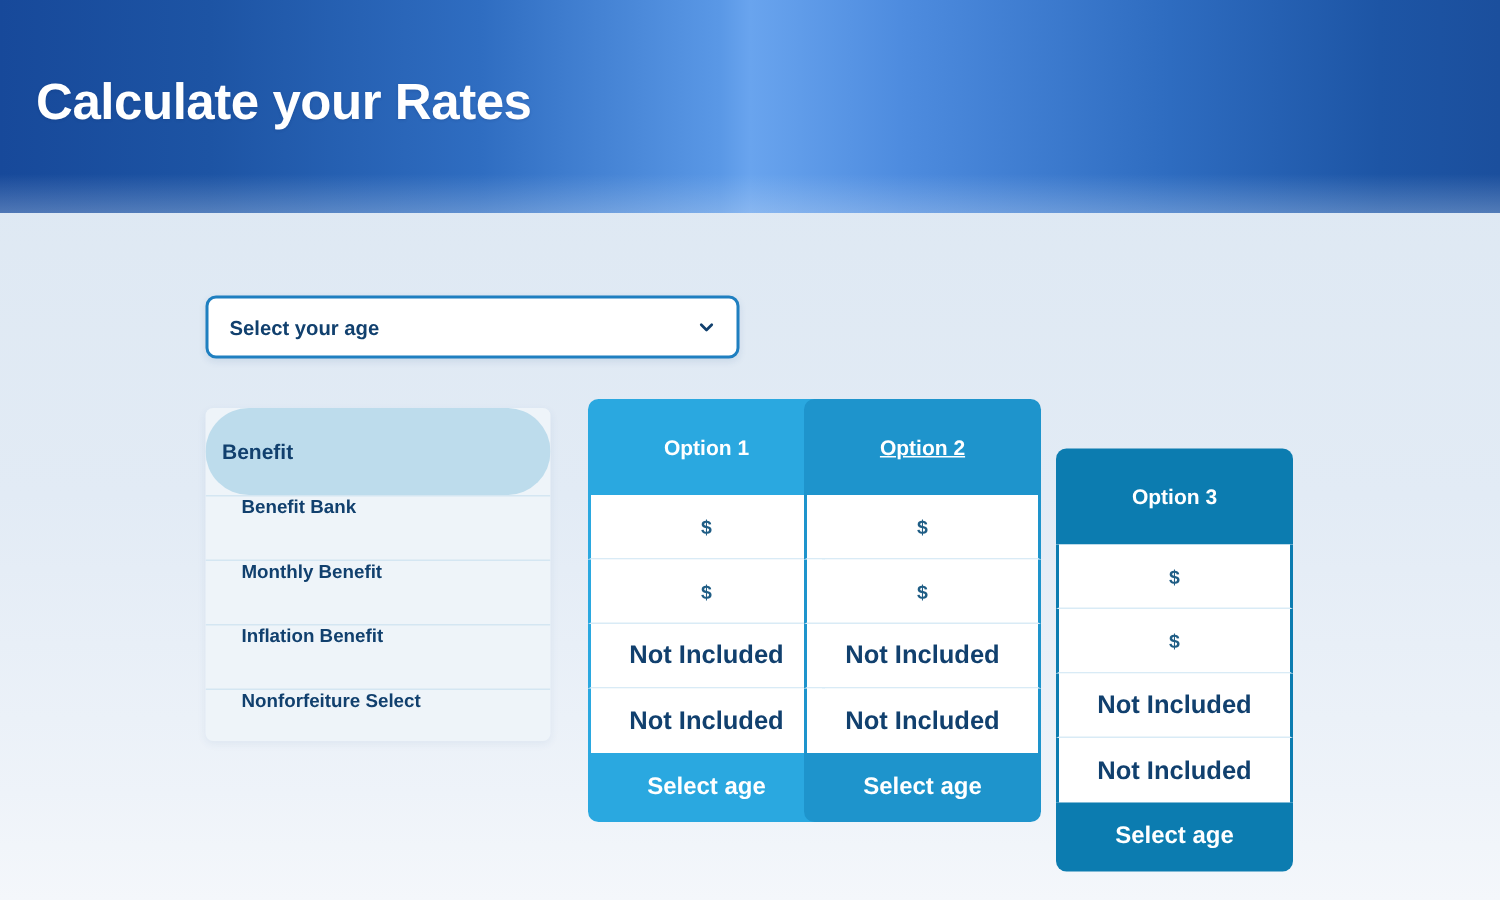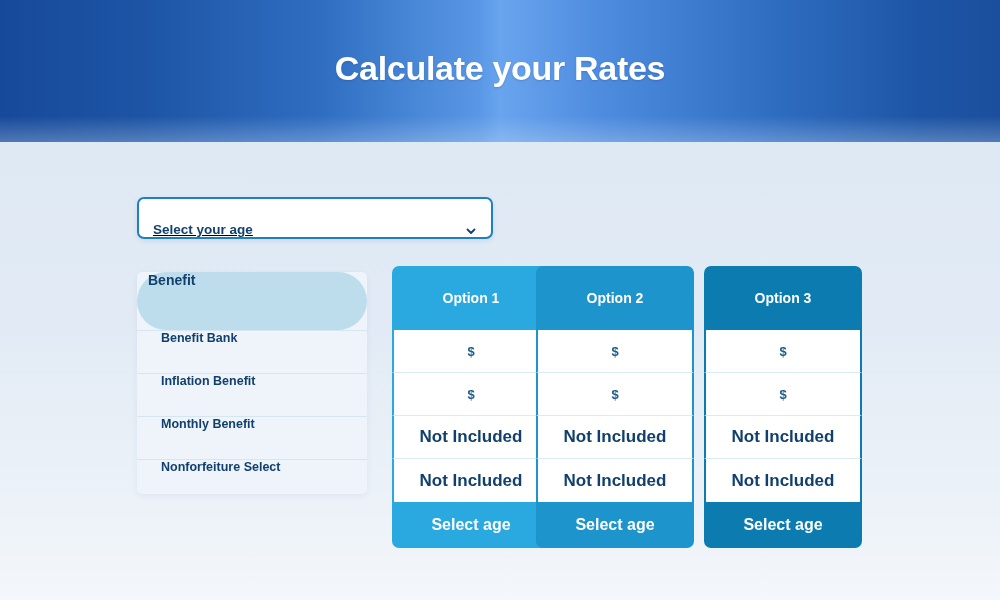--- a/index.html
+++ b/index.html
@@ -46,45 +46,44 @@
     left: 0; right: 0; bottom: 0;
     height: 26px;
     background: linear-gradient(180deg, rgba(255,255,255,0) 0%, rgba(210,226,245,0.30) 100%);
     pointer-events: none;
   }
   .hero-title {
     position: absolute;
     left: 0;
     right: 0;
     top: 49px;
-    text-align: center;
     color: #ffffff;
     font-size: 34px;
     font-weight: bold;
     letter-spacing: -0.3px;
     text-shadow: 0 1px 2px rgba(16,50,110,0.22);
+    padding-left: 24px;
   }
 
   
   .age-select {
     position: absolute;
     left: 137px;
     top: 197px;
     width: 356px;
     height: 42px;
     box-sizing: border-box;
     background: #ffffff;
     border: 2px solid #1f7fc0;
     border-radius: 7px;
     box-shadow: 0 2px 5px rgba(32,80,140,0.10);
     display: flex;
-    align-items: flex-end;
+    align-items: center;
     padding: 0 14px;
     cursor: pointer;
-    text-decoration: underline;
   }
   .age-select-label {
     flex: 1;
     color: #11406e;
     font-size: 13.5px;
     font-weight: bold;
   }
   .chevron {
     width: 12px;
     height: 12px;
@@ -108,20 +107,21 @@
     height: 222px;
     background: #eef4f9;
     border-radius: 5px;
     box-shadow: 0 2px 6px rgba(40,85,140,0.07);
     overflow: hidden;
   }
   .benefit-head {
     height: 58px;
     background: #bddcec;
     display: flex;
+    align-items: center;
     padding-left: 11px;
     box-sizing: border-box;
     border-radius: 29px;
   }
   .benefit-head-label {
     color: #11406e;
     font-size: 14px;
     font-weight: bold;
   }
   .benefit-row {
@@ -140,21 +140,21 @@
   }
 
   
   .opt-col {
     position: absolute;
     top: -6px;
     width: 158px;
   }
   .opt-col.c1 { left: 231px; padding-left: 24px; }
   .opt-col.c2 { left: 399px; }
-  .opt-col.c3 { left: 567px; }
+  .opt-col.c3 { left: 567px; margin-top: 33px; }
 
   .opt-head {
     height: 64px;
     border-radius: 7px 7px 0 0;
     display: flex;
     align-items: center;
     justify-content: center;
     color: #ffffff;
     font-size: 14px;
     font-weight: bold;
@@ -212,41 +212,41 @@
   <div class="table">
 
     <div class="benefit-col">
       <div class="benefit-head">
         <span class="benefit-head-label">Benefit</span>
       </div>
       <div class="benefit-row">
         <span class="benefit-row-label">Benefit Bank</span>
       </div>
       <div class="benefit-row">
+        <span class="benefit-row-label">Monthly Benefit</span>
+      </div>
+      <div class="benefit-row">
         <span class="benefit-row-label">Inflation Benefit</span>
-      </div>
-      <div class="benefit-row">
-        <span class="benefit-row-label">Monthly Benefit</span>
       </div>
       <div class="benefit-row">
         <span class="benefit-row-label">Nonforfeiture Select</span>
       </div>
     </div>
 
     <div class="opt-col c1">
       <div class="opt-head" style="background: rgb(42, 168, 224);">Option 1</div>
       <div class="opt-cell" style="border-left-color: rgb(42, 168, 224); border-right-color: rgb(42, 168, 224);">$</div>
       <div class="opt-cell" style="border-left-color: rgb(42, 168, 224); border-right-color: rgb(42, 168, 224);">$</div>
       <div class="opt-cell text" style="border-left-color: rgb(42, 168, 224); border-right-color: rgb(42, 168, 224);">Not Included</div>
       <div class="opt-cell text last" style="border-left-color: rgb(42, 168, 224); border-right-color: rgb(42, 168, 224);">Not Included</div>
       <div class="opt-btn" style="background: rgb(42, 168, 224);">Select age</div>
     </div>
 
     <div class="opt-col c2">
-      <div class="opt-head" style="background: rgb(30, 148, 204);">Option 2</div>
+      <div class="opt-head" style="background: rgb(30, 148, 204); text-decoration: underline;">Option 2</div>
       <div class="opt-cell" style="border-left-color: rgb(30, 148, 204); border-right-color: rgb(30, 148, 204);">$</div>
       <div class="opt-cell" style="border-left-color: rgb(30, 148, 204); border-right-color: rgb(30, 148, 204);">$</div>
       <div class="opt-cell text" style="border-left-color: rgb(30, 148, 204); border-right-color: rgb(30, 148, 204);">Not Included</div>
       <div class="opt-cell text last" style="border-left-color: rgb(30, 148, 204); border-right-color: rgb(30, 148, 204);">Not Included</div>
       <div class="opt-btn" style="background: rgb(30, 148, 204);">Select age</div>
     </div>
 
     <div class="opt-col c3">
       <div class="opt-head" style="background: rgb(12, 124, 176);">Option 3</div>
       <div class="opt-cell" style="border-left-color: rgb(12, 124, 176); border-right-color: rgb(12, 124, 176);">$</div>

